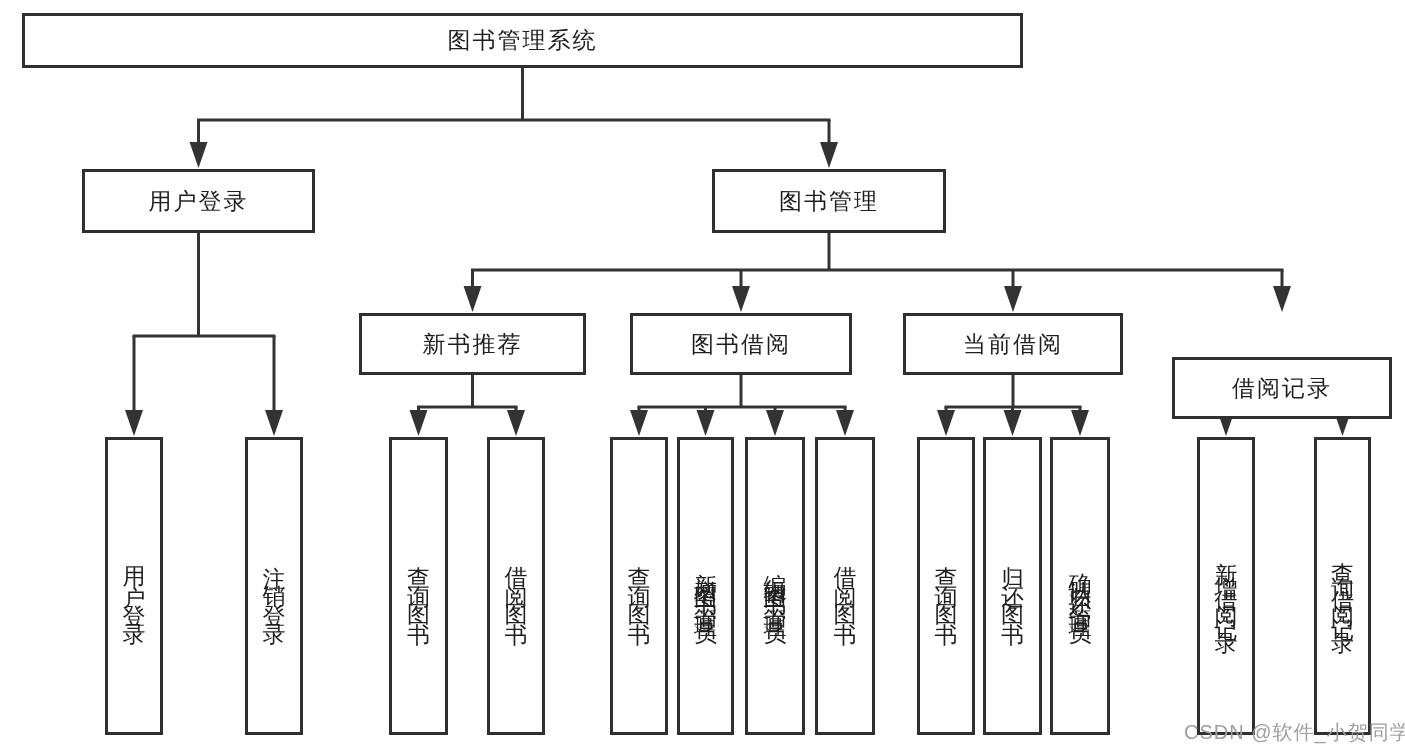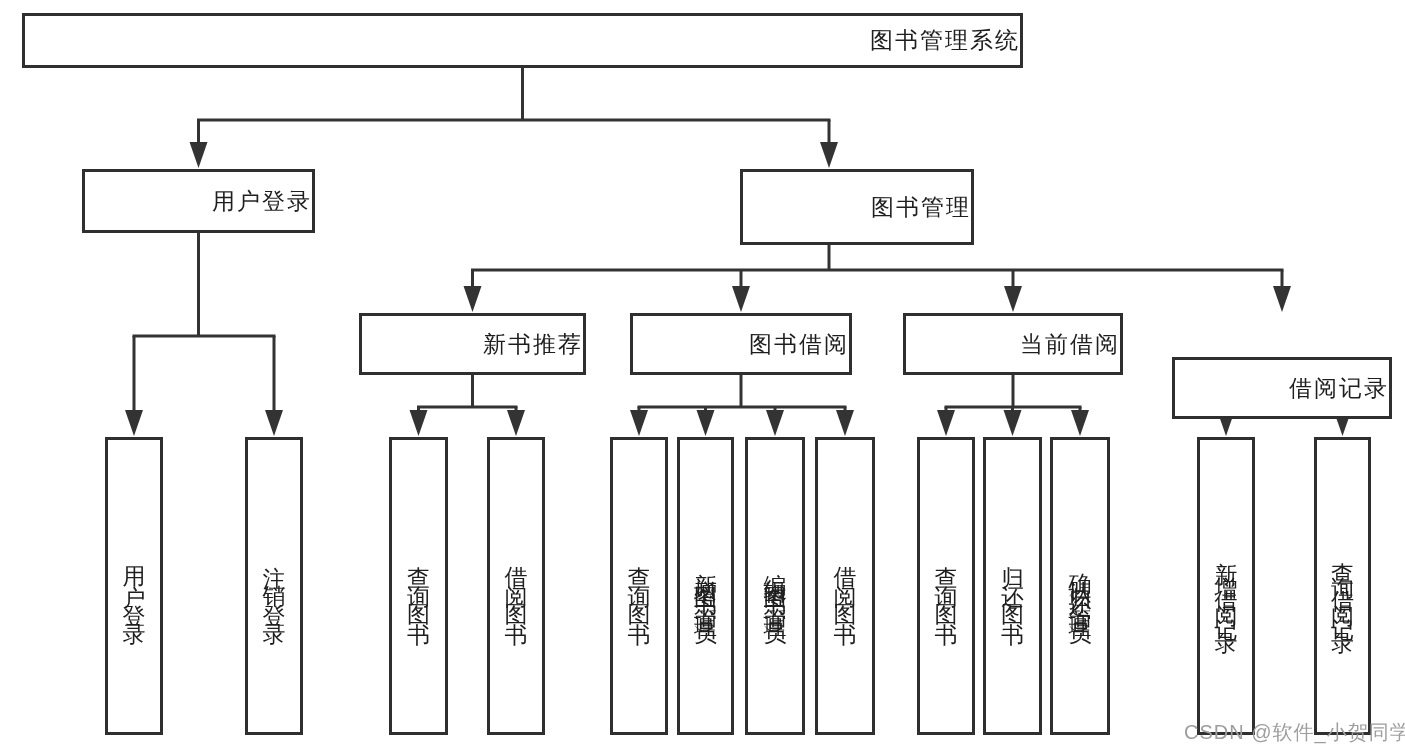--- a/index.html
+++ b/index.html
@@ -9,21 +9,21 @@
     background:#ffffff;
     font-family:"Liberation Sans","DejaVu Sans",sans-serif;
     overflow:hidden;
   }
   #connectors{position:absolute;left:0;top:0;width:1405px;height:747px;z-index:1;}
   .node{
     position:absolute;
     box-sizing:border-box;
     background:#ffffff;
     border:3px solid #2f2f2f;
-    display:flex;align-items:center;justify-content:flex-end;
+    display:flex;align-items:center;justify-content:center;
     z-index:2;
     color:#1e1e1e;
   }
   .node .h{
     font-size:23px;
     letter-spacing:2px;
     white-space:nowrap;
     color:#1e1e1e;
   }
   .leaf{align-items:center;justify-content:center;}
@@ -34,21 +34,21 @@
     color:#1e1e1e;
     white-space:nowrap;
   }
   .v4 .vtext{letter-spacing:19px;}
   .v6 .vtext{letter-spacing:14px;}
   .v9 .vtext{letter-spacing:7px;}
 
   
   #b-system        {left:22px;  top:13px;  width:1001px; height:55px;}
   #b-user_login    {left:82px;  top:169px; width:233px;  height:64px;}
-  #b-book_mgmt     {left:740px; top:169px; width:234px;  height:76px;}
+  #b-book_mgmt     {left:712px; top:169px; width:234px;  height:64px;}
 
   #b-new_book_rec  {left:359px; top:313px; width:227px;  height:62px;}
   #b-book_borrow   {left:630px; top:313px; width:222px;  height:62px;}
   #b-current_borrow{left:903px; top:313px; width:220px;  height:62px;}
   #b-borrow_records{left:1172px;top:313px; width:220px;  height:62px;margin-top:44px;}
 
   .leaf{top:437px;height:298px;}
   #b-leaf_user_login    {left:105px; width:58px;}
   #b-leaf_logout        {left:245px; width:58px;}
   #b-leaf_query_book_1  {left:389px; width:59px;}

